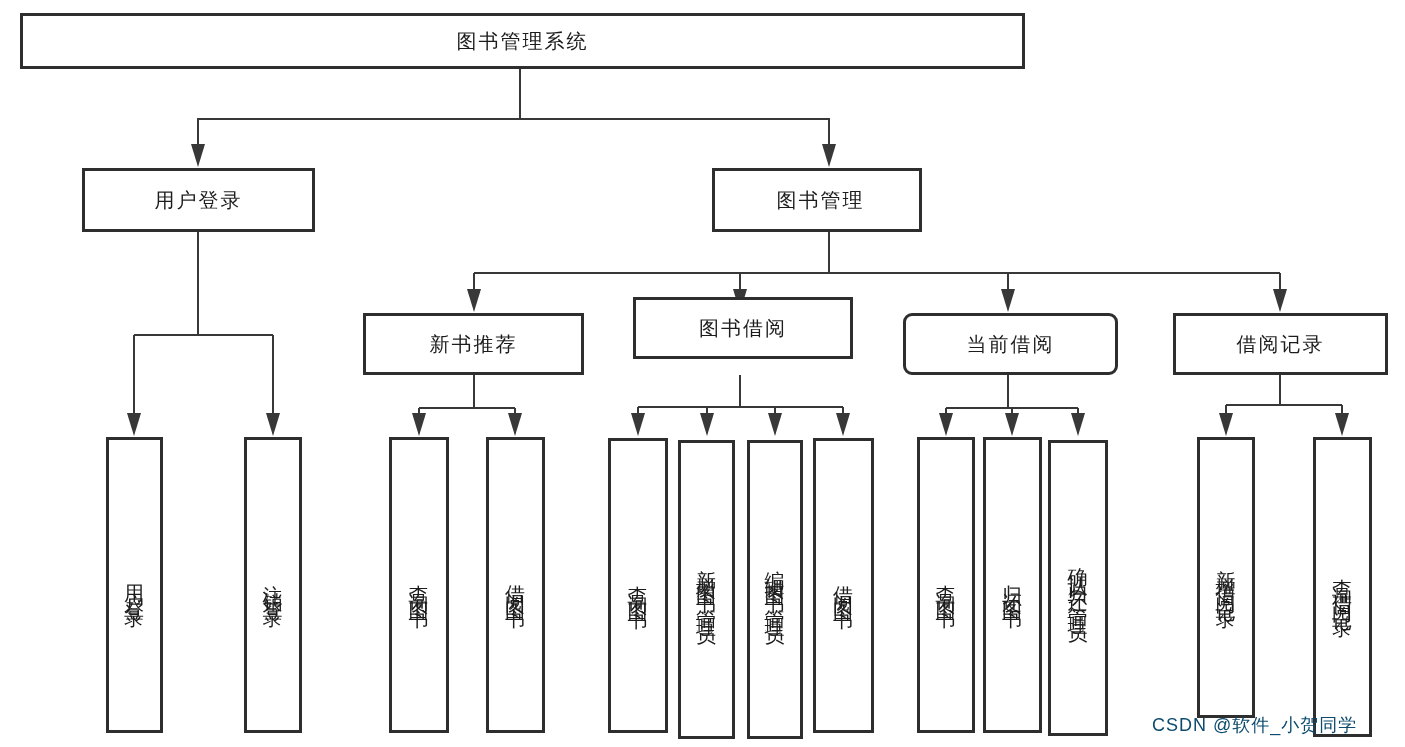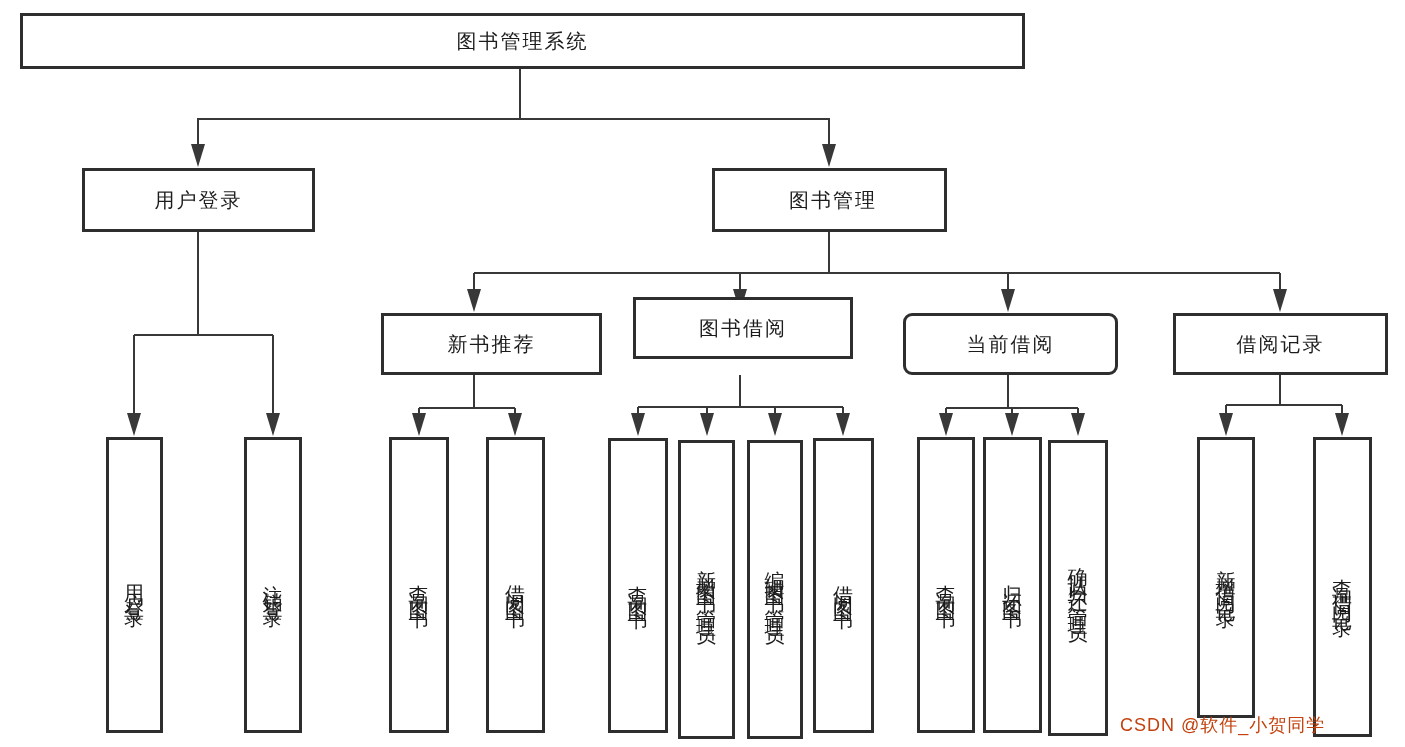--- a/index.html
+++ b/index.html
@@ -34,24 +34,24 @@
   }
   .hbox { letter-spacing: 2px; }
   .vbox span {
     writing-mode: vertical-rl;
     text-orientation: mixed;
     letter-spacing: 8px;
     line-height: 1;
   }
   #watermark {
     position: absolute;
-    left: 1120px;
+    left: 1152px;
     top: 713px;
     font-size: 18px;
-    color: #c2410c;
+    color: #0c4a6e;
     white-space: nowrap;
     letter-spacing: 1px;
   }
 </style>
 </head>
 <body>
 
 <div id="canvas">
 
   <svg id="connectors" viewBox="0 0 1405 747" xmlns="http://www.w3.org/2000/svg">
@@ -108,23 +108,23 @@
       <polygon points="1012,436 1005,413 1019,413"></polygon>
       <polygon points="1078,436 1071,413 1085,413"></polygon>
       <polygon points="1226,436 1219,413 1233,413"></polygon>
       <polygon points="1342,436 1335,413 1349,413"></polygon>
     </g>
   </svg>
 
   <div class="box hbox" style="left:20px; top:13px; width:1005px; height:56px;">图书管理系统</div>
 
   <div class="box hbox" style="left:82px; top:168px; width:233px; height:64px;">用户登录</div>
-  <div class="box hbox" style="left:712px; top:168px; width:235px; height:64px;padding-left:7px;">图书管理</div>
+  <div class="box hbox" style="left:712px; top:168px; width:210px; height:64px;padding-left:7px;">图书管理</div>
 
-  <div class="box hbox" style="left:381px; top:313px; width:221px; height:62px;">新书推荐</div>
+  <div class="box hbox" style="left:363px; top:313px; width:221px; height:62px;">新书推荐</div>
   <div class="box hbox" style="left:633px; top:297px; width:220px; height:62px;">图书借阅</div>
   <div class="box hbox" style="left:903px; top:313px; width:215px; height:62px;border-radius:9px;">当前借阅</div>
   <div class="box hbox" style="left:1173px; top:313px; width:215px; height:62px;">借阅记录</div>
 
   <div class="box vbox" style="left:106px; top:437px; width:57px; height:296px;">
     <span>用户登录</span>
   </div>
   <div class="box vbox" style="left:244px; top:437px; width:58px; height:296px;">
     <span>注销登录</span>
   </div>

